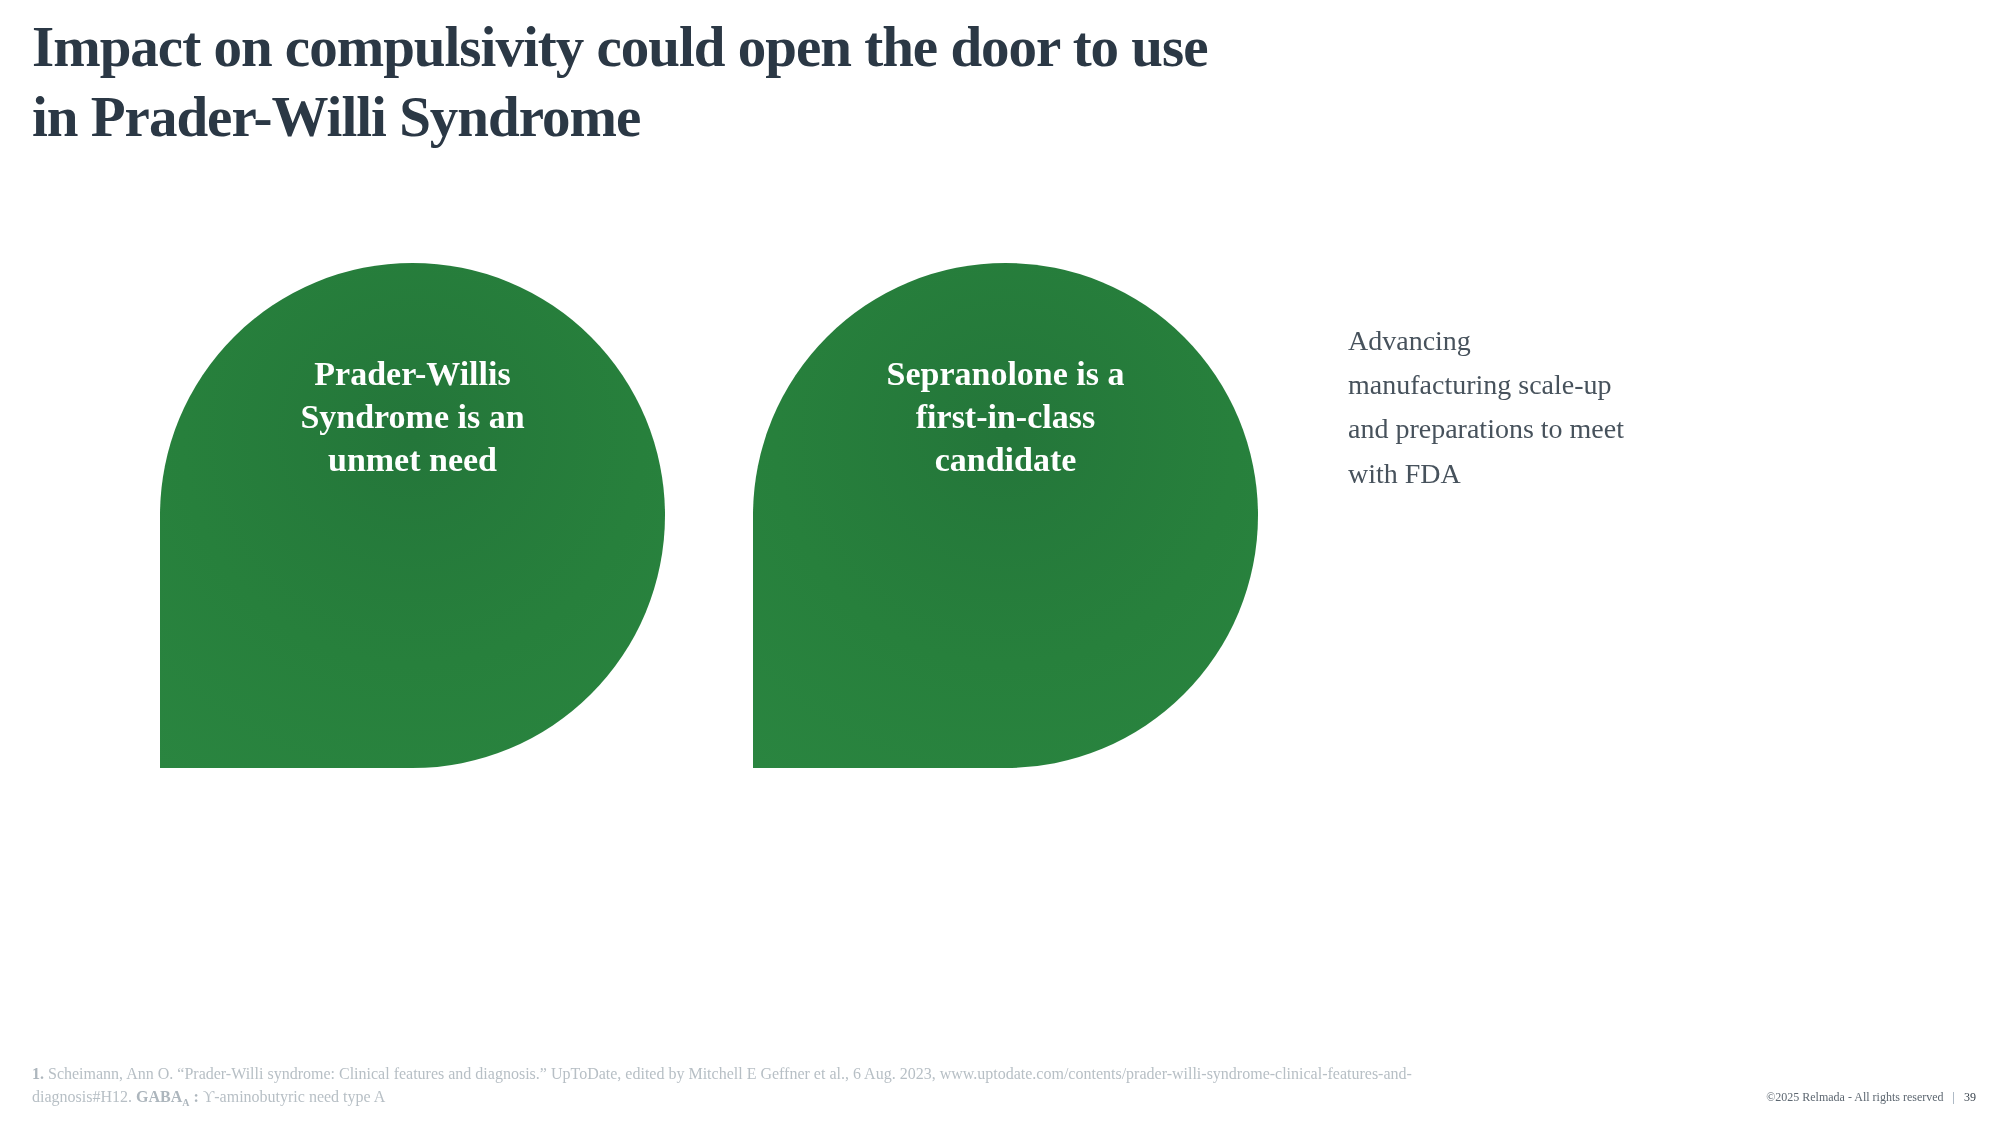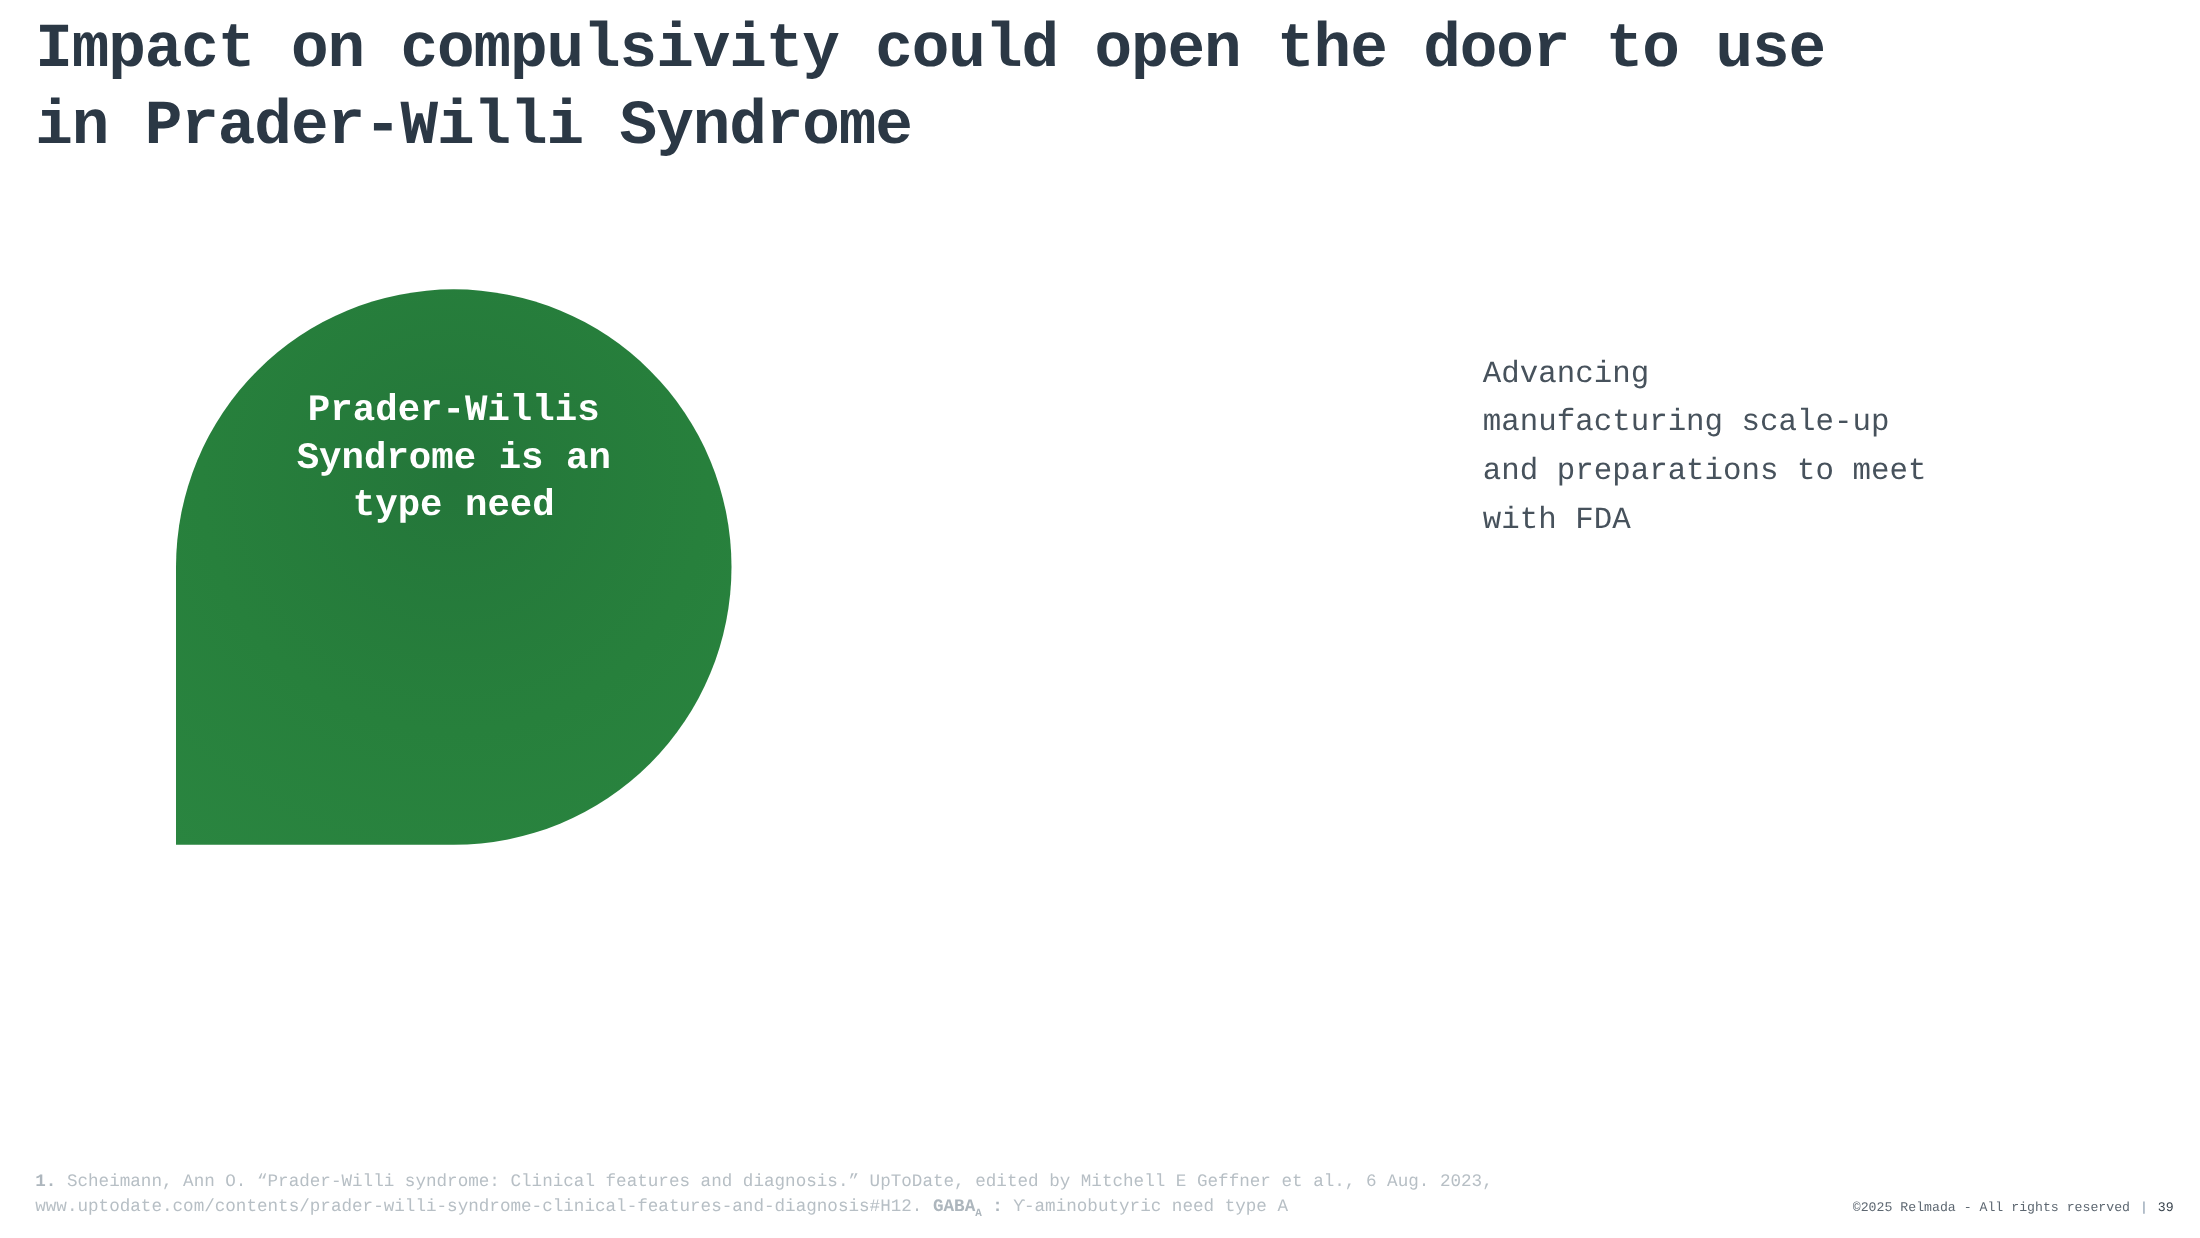--- a/index.html
+++ b/index.html
@@ -6,21 +6,21 @@
     margin: 0;
     padding: 0;
     background: #ffffff;
   }
   .slide {
     position: relative;
     width: 2000px;
     height: 1125px;
     background: #ffffff;
     overflow: hidden;
-    font-family: Liberation Mono, monospace;
+    font-family: Liberation Serif, serif;
   }
   .title {
     position: absolute;
     left: 32px;
     top: 12px;
     margin: 0;
     max-width: 1940px;
     font-size: 57px;
     font-weight: 800;
     letter-spacing: -1px;
@@ -111,25 +111,30 @@
 
   <h1 class="title">Impact on compulsivity could open the door to use
 in Prader-Willi Syndrome</h1>
 
   <div class="cards">
 
     <div class="card">
       <div class="bubble">
         <div class="bubble-text">Prader-Willis
 Syndrome is an
-type need</div>
+unmet need</div>
       </div>
     </div>
 
     <div class="card">
+      <div class="bubble">
+        <div class="bubble-text">Sepranolone is a
+first-in-class
+candidate</div>
+      </div>
     </div>
 
     <div class="card">
       <p class="desc"><span>Advancing
 manufacturing scale-up
 and preparations to meet
 with FDA</span></p>
     </div>
 
   </div>

